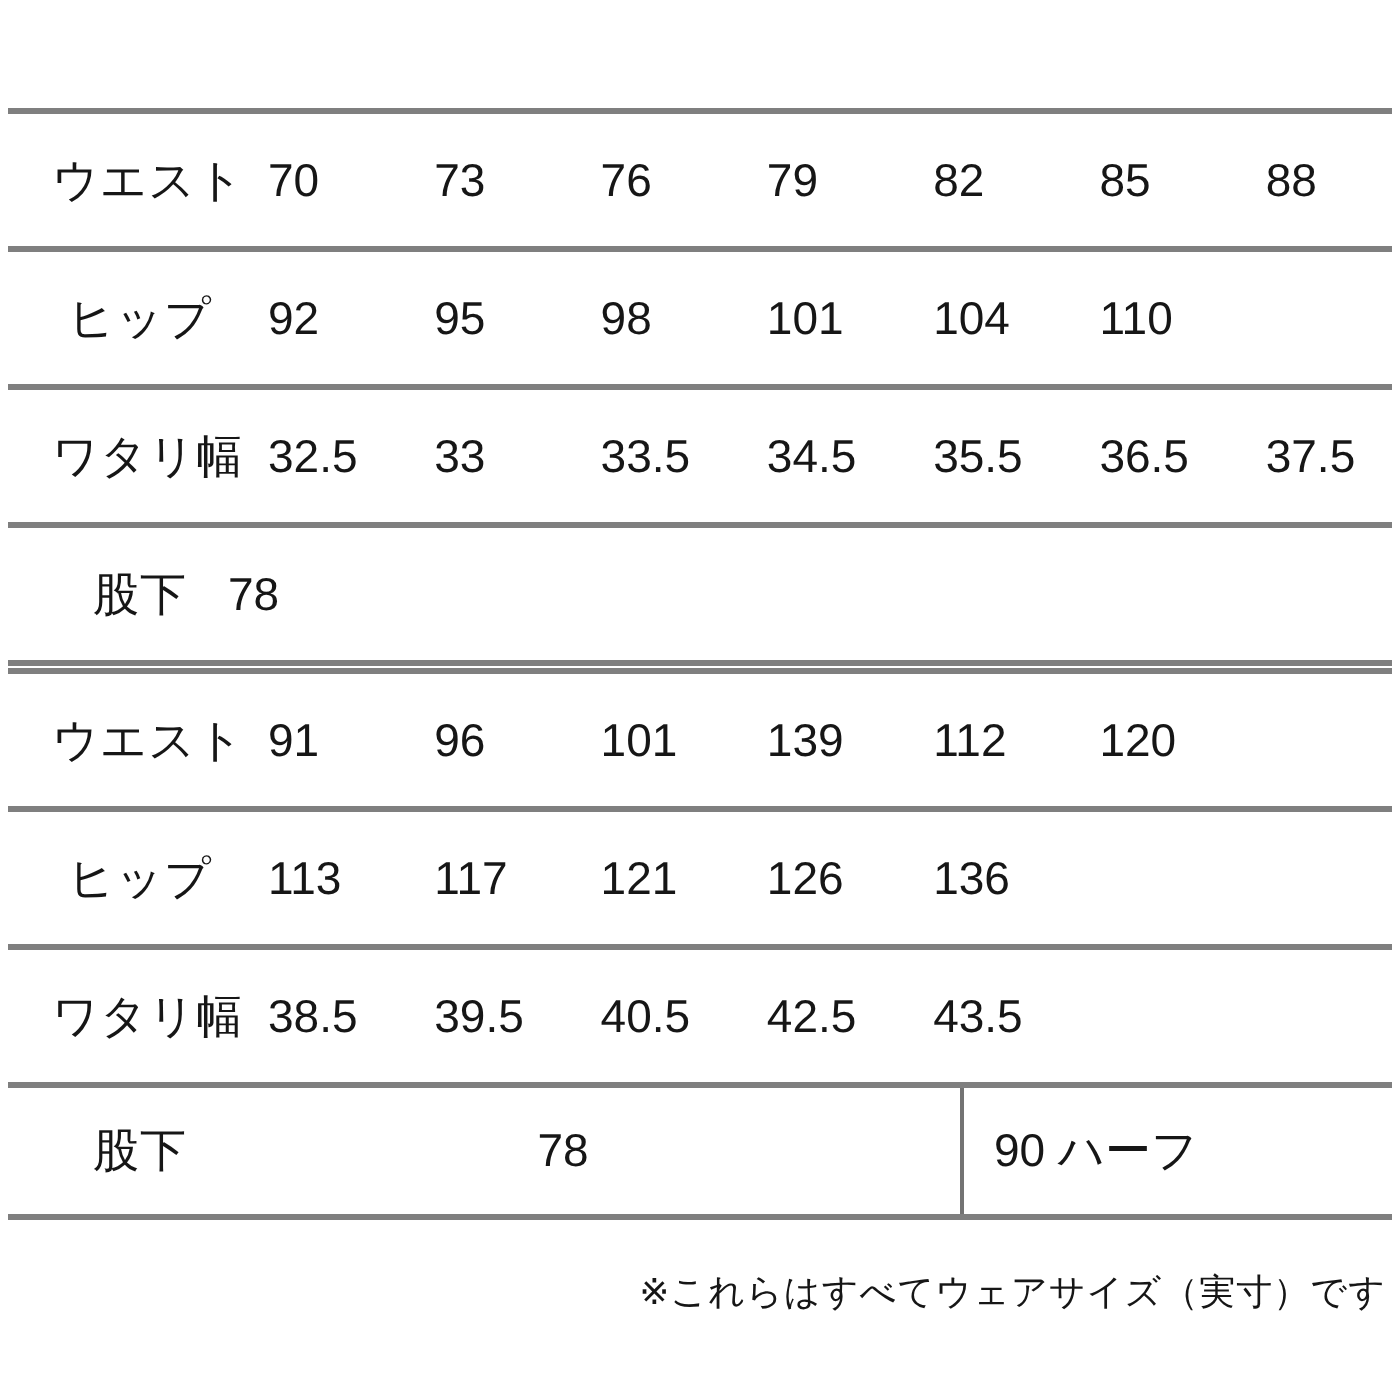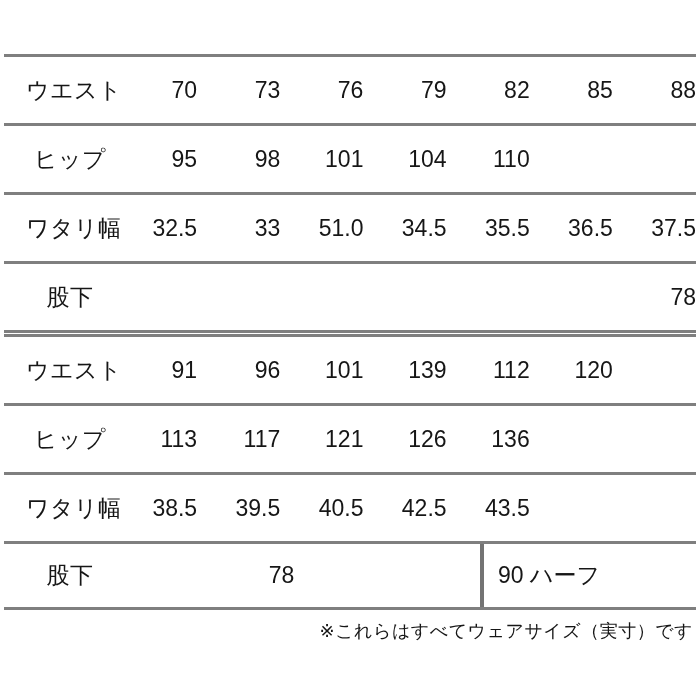--- a/index.html
+++ b/index.html
@@ -48,31 +48,31 @@
   }
   .label-cell {
     text-align: center;
     padding-left: 22px;
     font-size: 23px;
     letter-spacing: 0.5px;
     white-space: nowrap;
   }
   .row-inseam-2 .label-cell { padding-left: 22px; }
   .cell {
-    text-align: right;
+    text-align: left;
     font-size: 23px;
     white-space: nowrap;
   }
   .cell-right-split {
-    border-left: 4px solid #737373;
+    border-left: 2px solid #737373;
     padding-right: 82px;
     margin-left: 31px;
   }
   .footnote {
-    margin-top: 9px;
+    margin-top: 24px;
     text-align: right;
     padding-right: 7px;
     font-size: 18px;
     letter-spacing: 0.5px;
   }
 </style>
 </head>
 <body>
 
 <div class="size-table">
@@ -83,32 +83,33 @@
     <div class="cell">73</div>
     <div class="cell">76</div>
     <div class="cell">79</div>
     <div class="cell">82</div>
     <div class="cell">85</div>
     <div class="cell">88</div>
   </div>
 
   <div class="row">
     <div class="label-cell">ヒップ</div>
+    <div class="cell">92</div>
     <div class="cell">95</div>
     <div class="cell">98</div>
     <div class="cell">101</div>
     <div class="cell">104</div>
     <div class="cell">110</div>
   </div>
 
   <div class="row">
     <div class="label-cell">ワタリ幅</div>
     <div class="cell">32.5</div>
     <div class="cell">33</div>
-    <div class="cell">51.0</div>
+    <div class="cell">33.5</div>
     <div class="cell">34.5</div>
     <div class="cell">35.5</div>
     <div class="cell">36.5</div>
     <div class="cell">37.5</div>
   </div>
 
   <div class="row-inseam-1">
     <div class="label-cell">股下</div>
     <div class="cell">78</div>
   </div>

